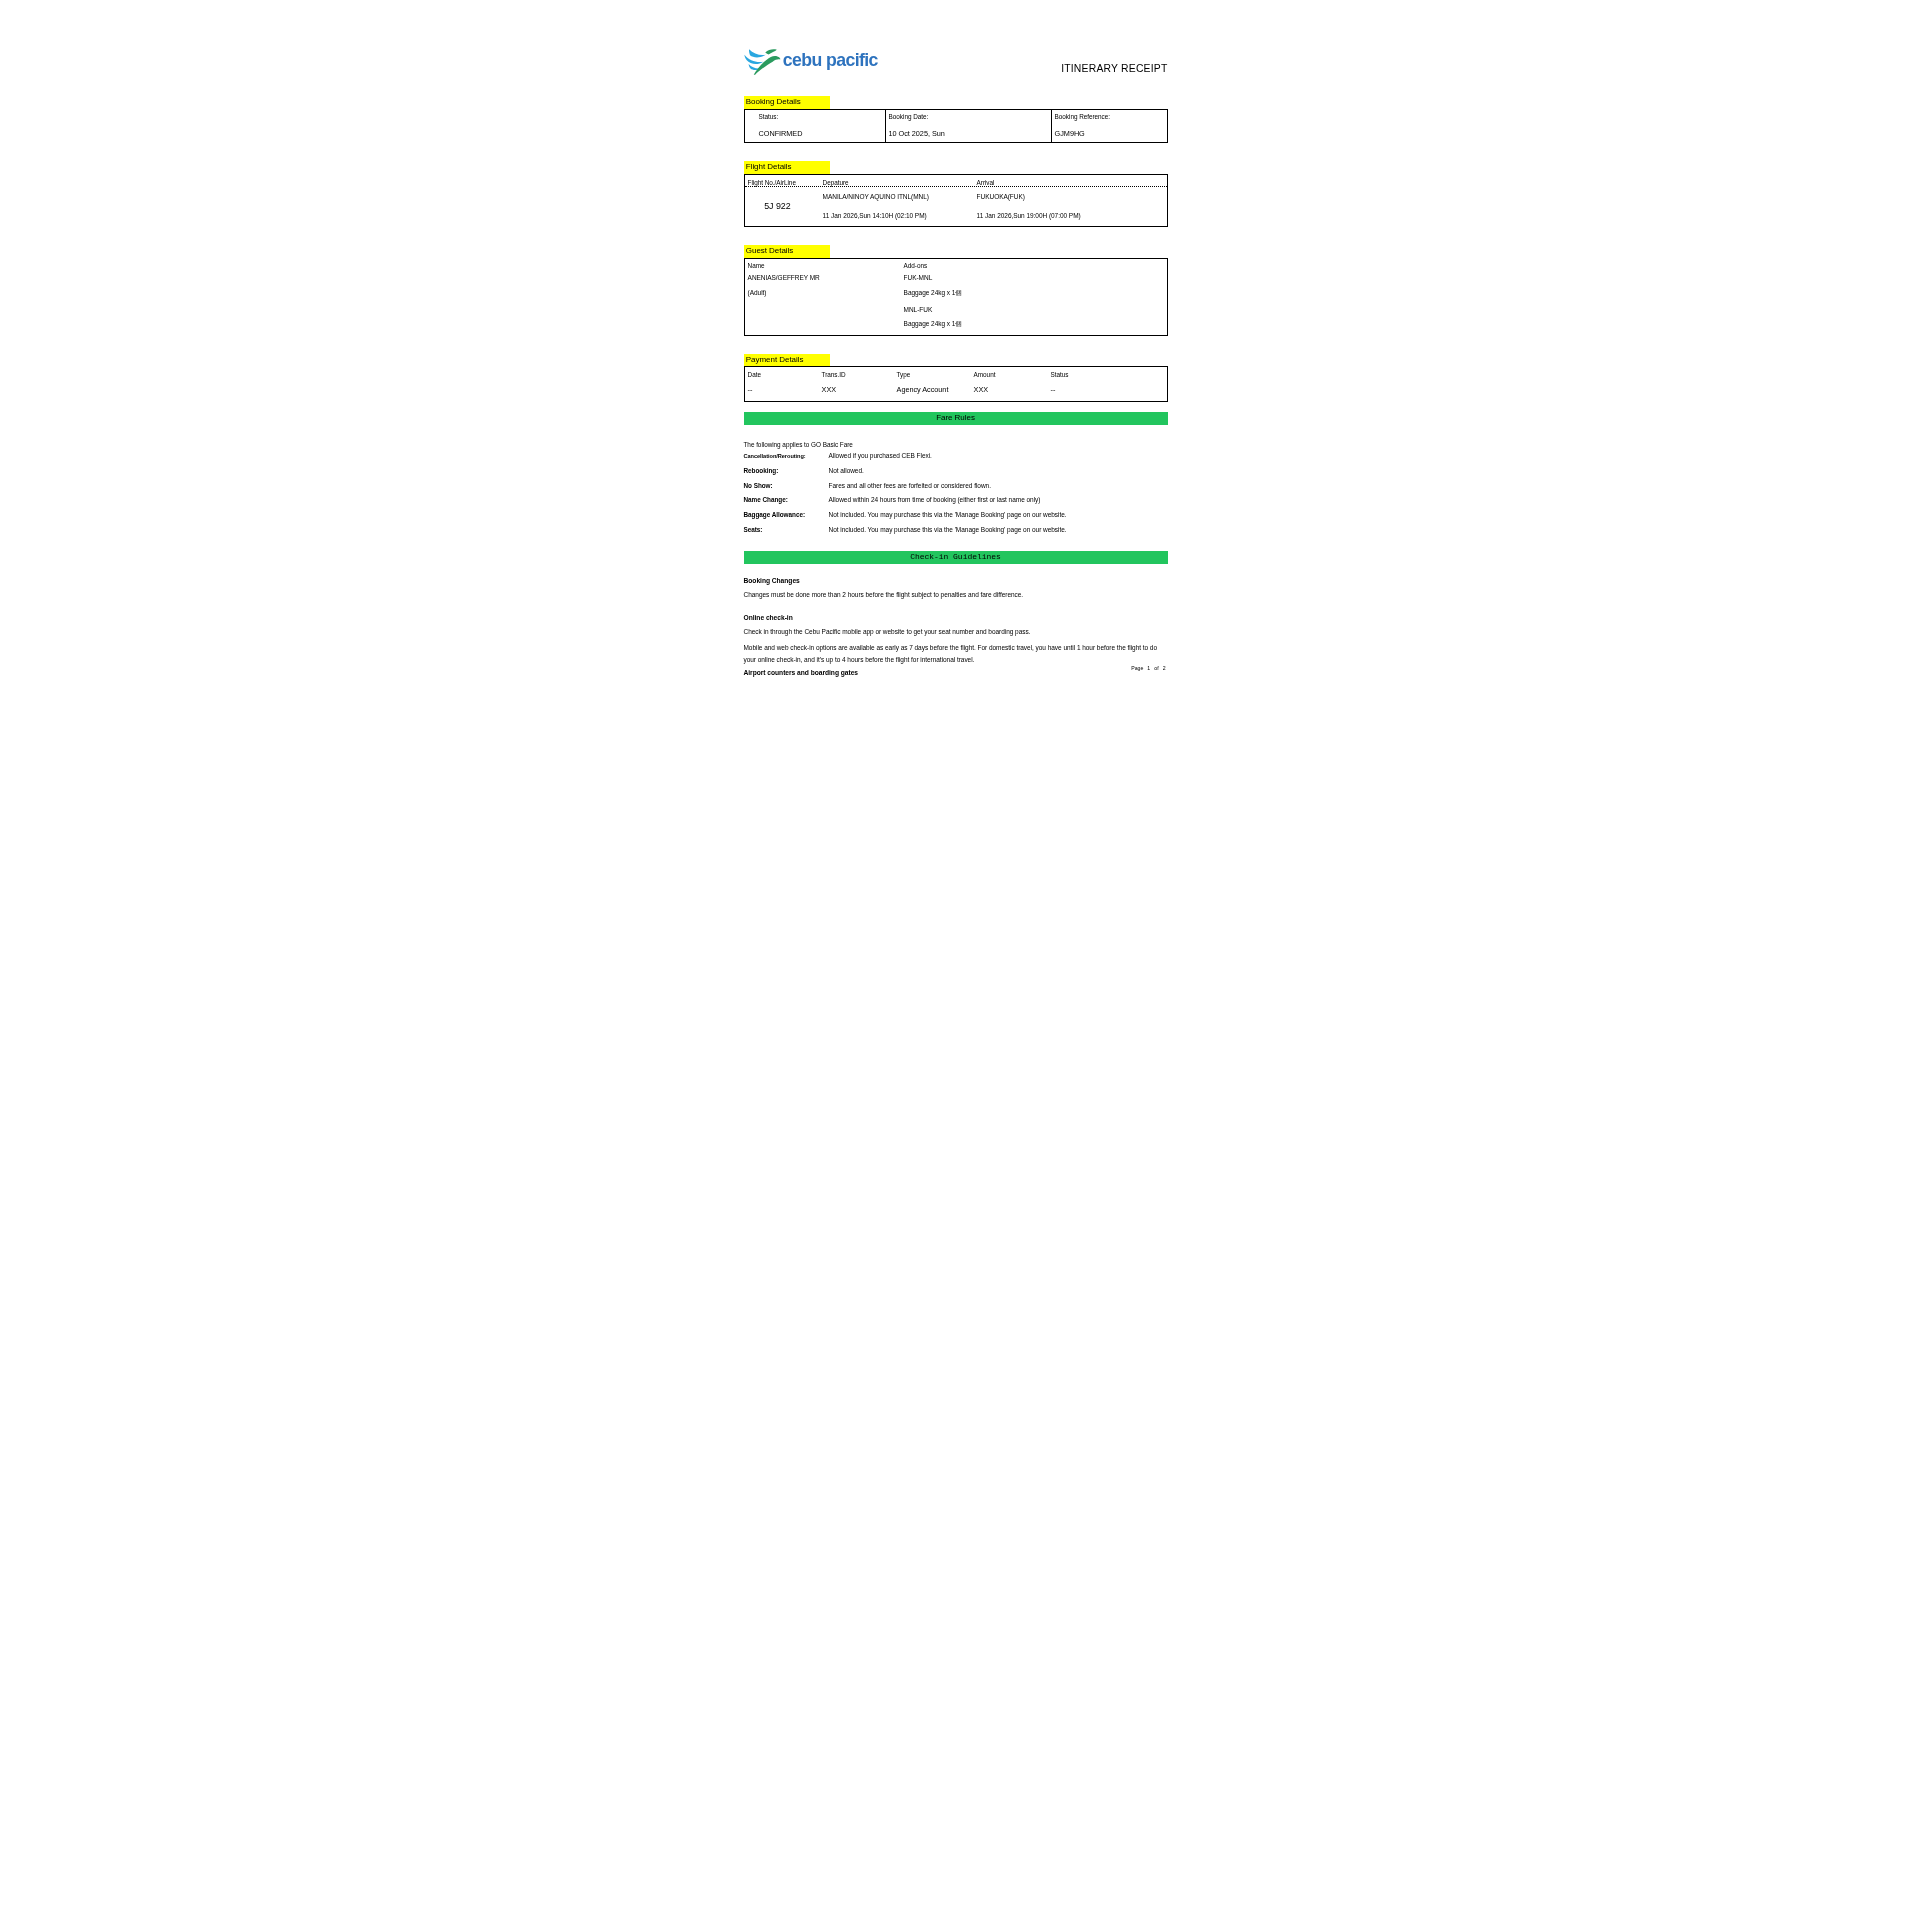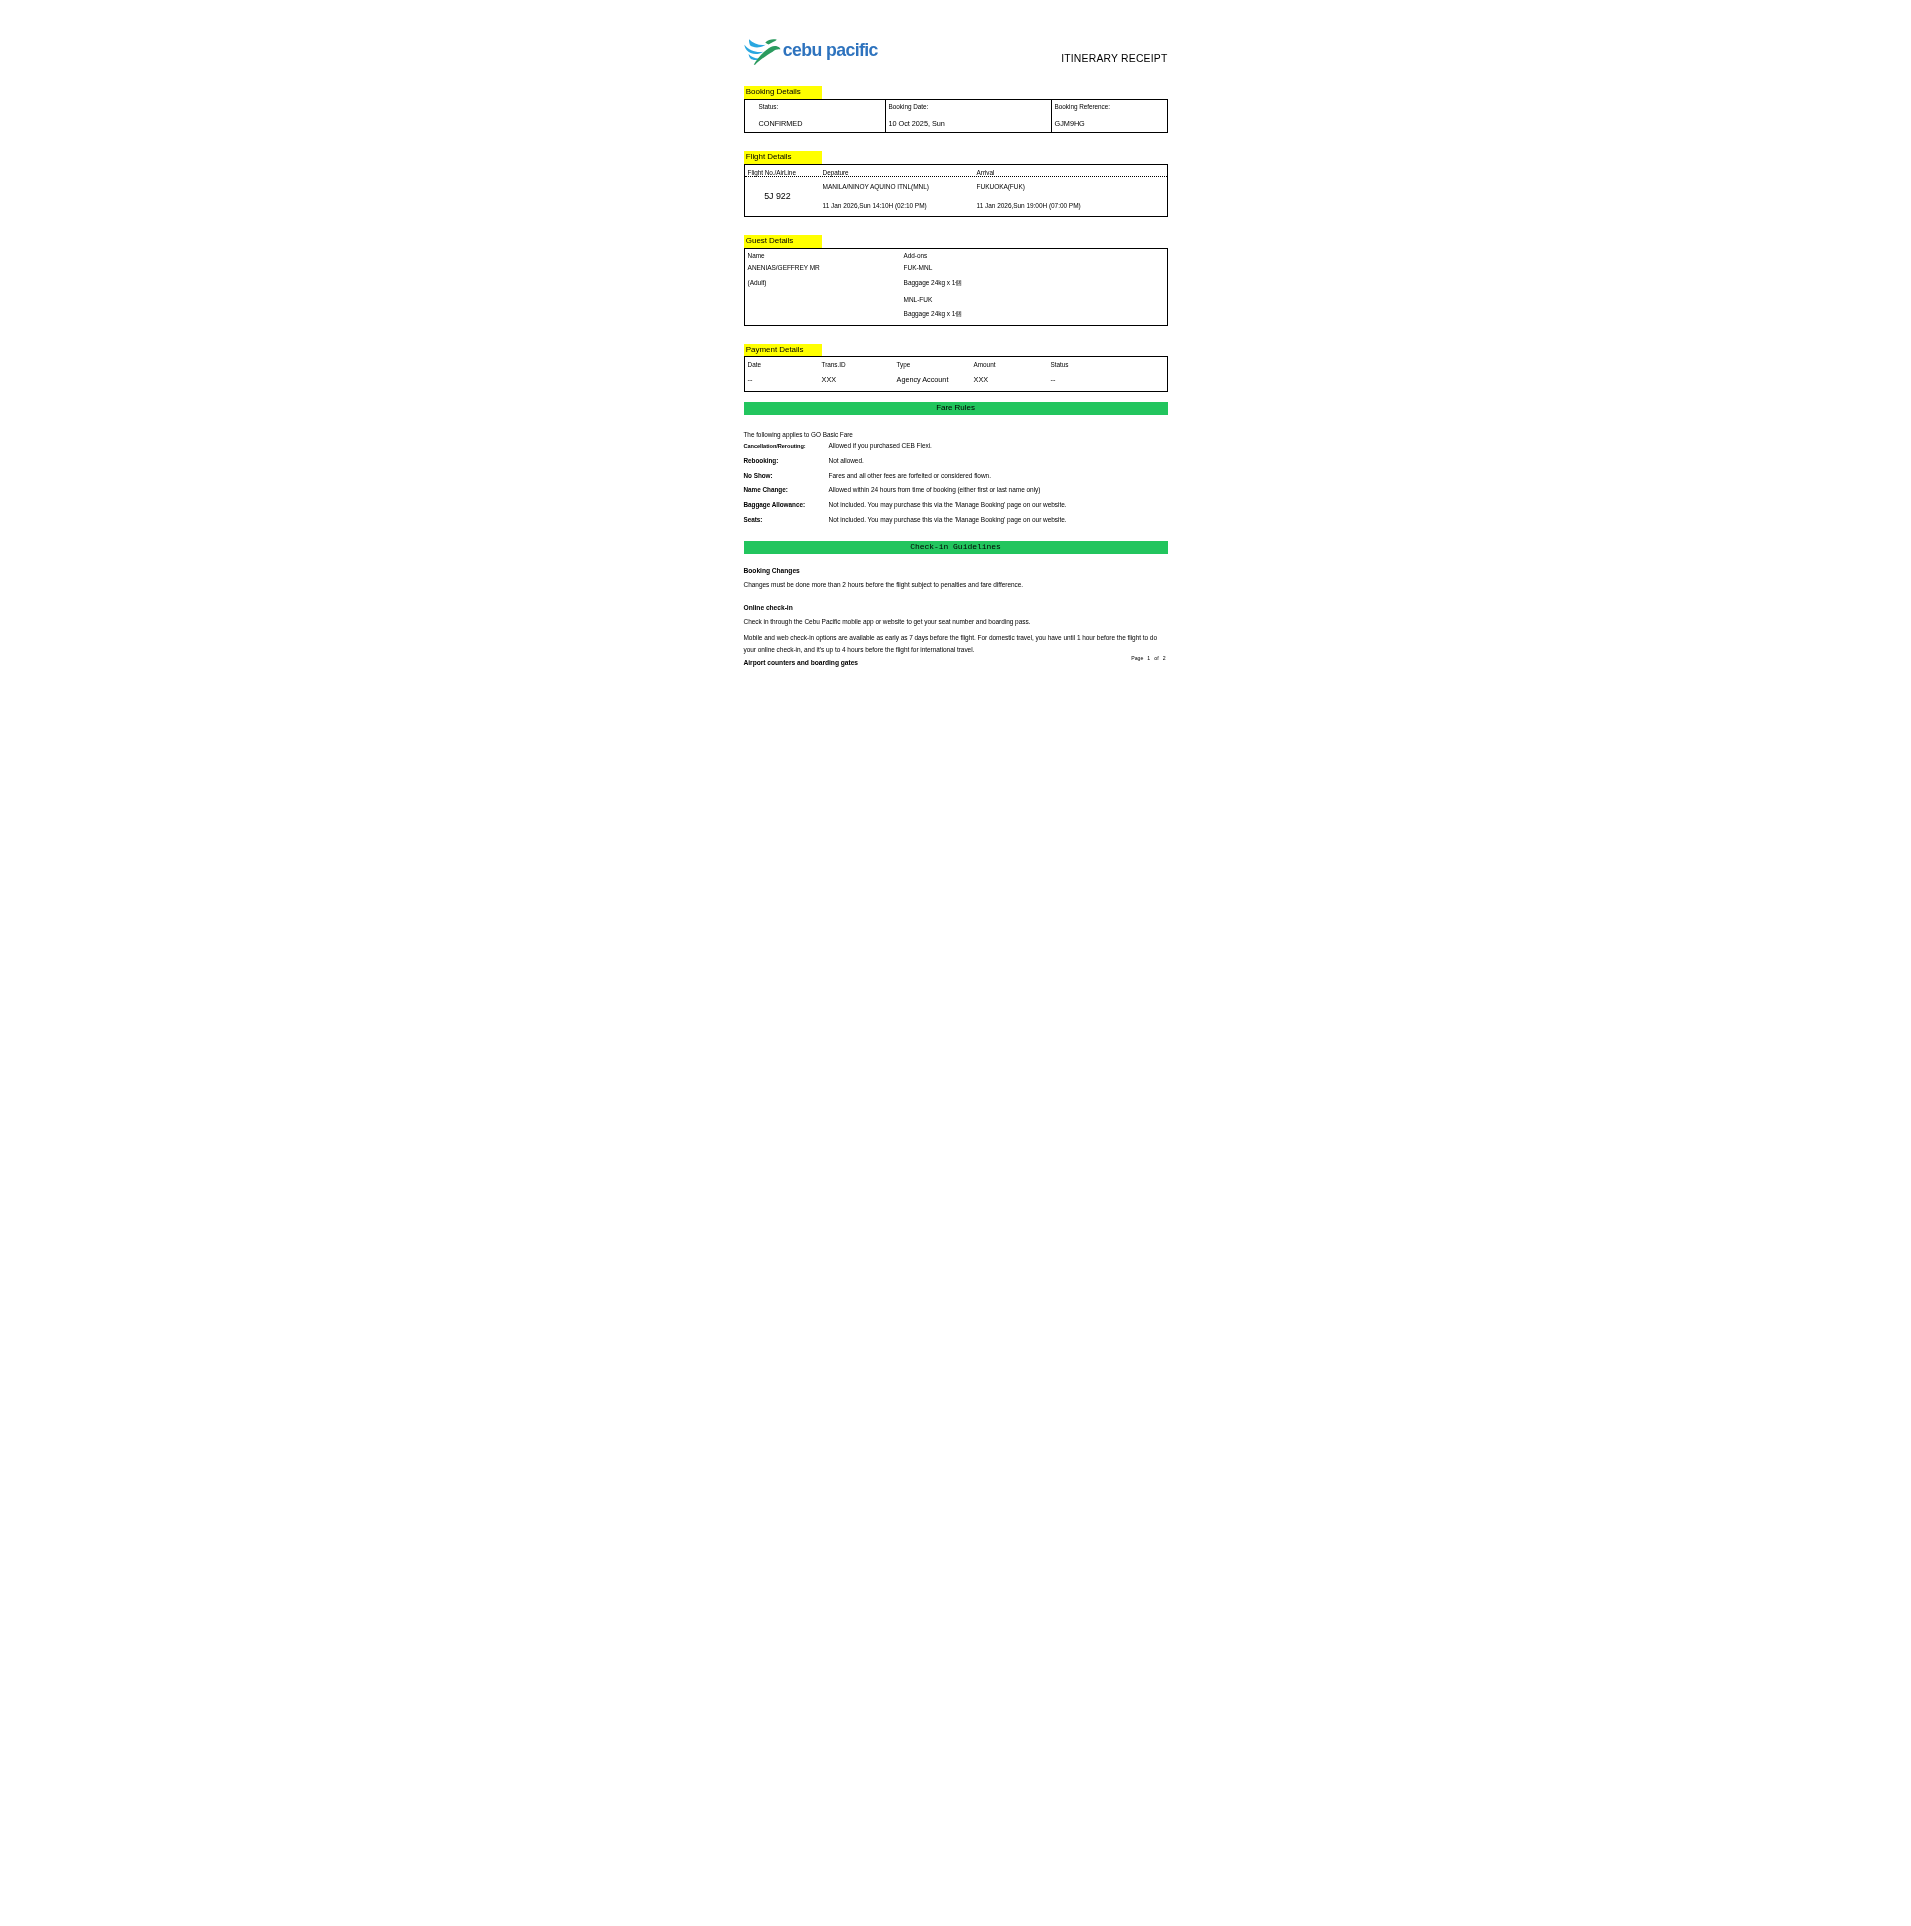--- a/index.html
+++ b/index.html
@@ -1,33 +1,33 @@
 <!DOCTYPE html>
 <html style="font-size:6.2px"><head>
 <meta charset="utf-8">
 <style>
   * { margin:0; padding:0; box-sizing:border-box; }
   html,body { background:#ffffff; }
   .page {
-    width:478px; height:675px; margin:2px auto; position:relative;
+    width:478px; height:675px; margin:12px auto; position:relative;
     background:#ffffff; color:#000;
     font-family:"Liberation Sans", sans-serif;
     padding:34px 27px 0 27px;
     letter-spacing:-0.04px;
   }
   
   .masthead { display:flex; justify-content:space-between; align-items:flex-end; }
   .logo { display:flex; align-items:center; gap:2.3px; }
   .logo svg { width:37px; height:32px; display:block; }
   .logo-text { font-size:17.7px; font-weight:700; color:#2e73be; letter-spacing:-0.6px; padding-bottom:2.3px; }
   .doc-title { font-size:10.4px; font-weight:400; letter-spacing:0.2px; padding-bottom:3.9px; color:#000; }
 
   
   .section { margin-top:17.7px; }
-  .sec-label { width:78px; background:#ffff00; font-size:8px; padding:1.2px 1.5px 2.7px 2.3px; }
+  .sec-label { width:86px; background:#ffff00; font-size:8px; padding:1.2px 1.5px 2.7px 2.3px; }
 
   
   .tbl { border:0.8px solid #000; border-top-width:1.2px; }
 
   .booking-grid { display:grid; grid-template-columns:129px 166px 1fr;padding-left:11px; }
   .booking-cell { padding:3.1px 3.1px 4.6px 3.1px; }
   .booking-cell + .booking-cell { border-left:0.8px solid #000; }
   .field-label { font-size:6.4px; }
   .field-value { font-size:7.3px; margin-top:9.2px; }
 

